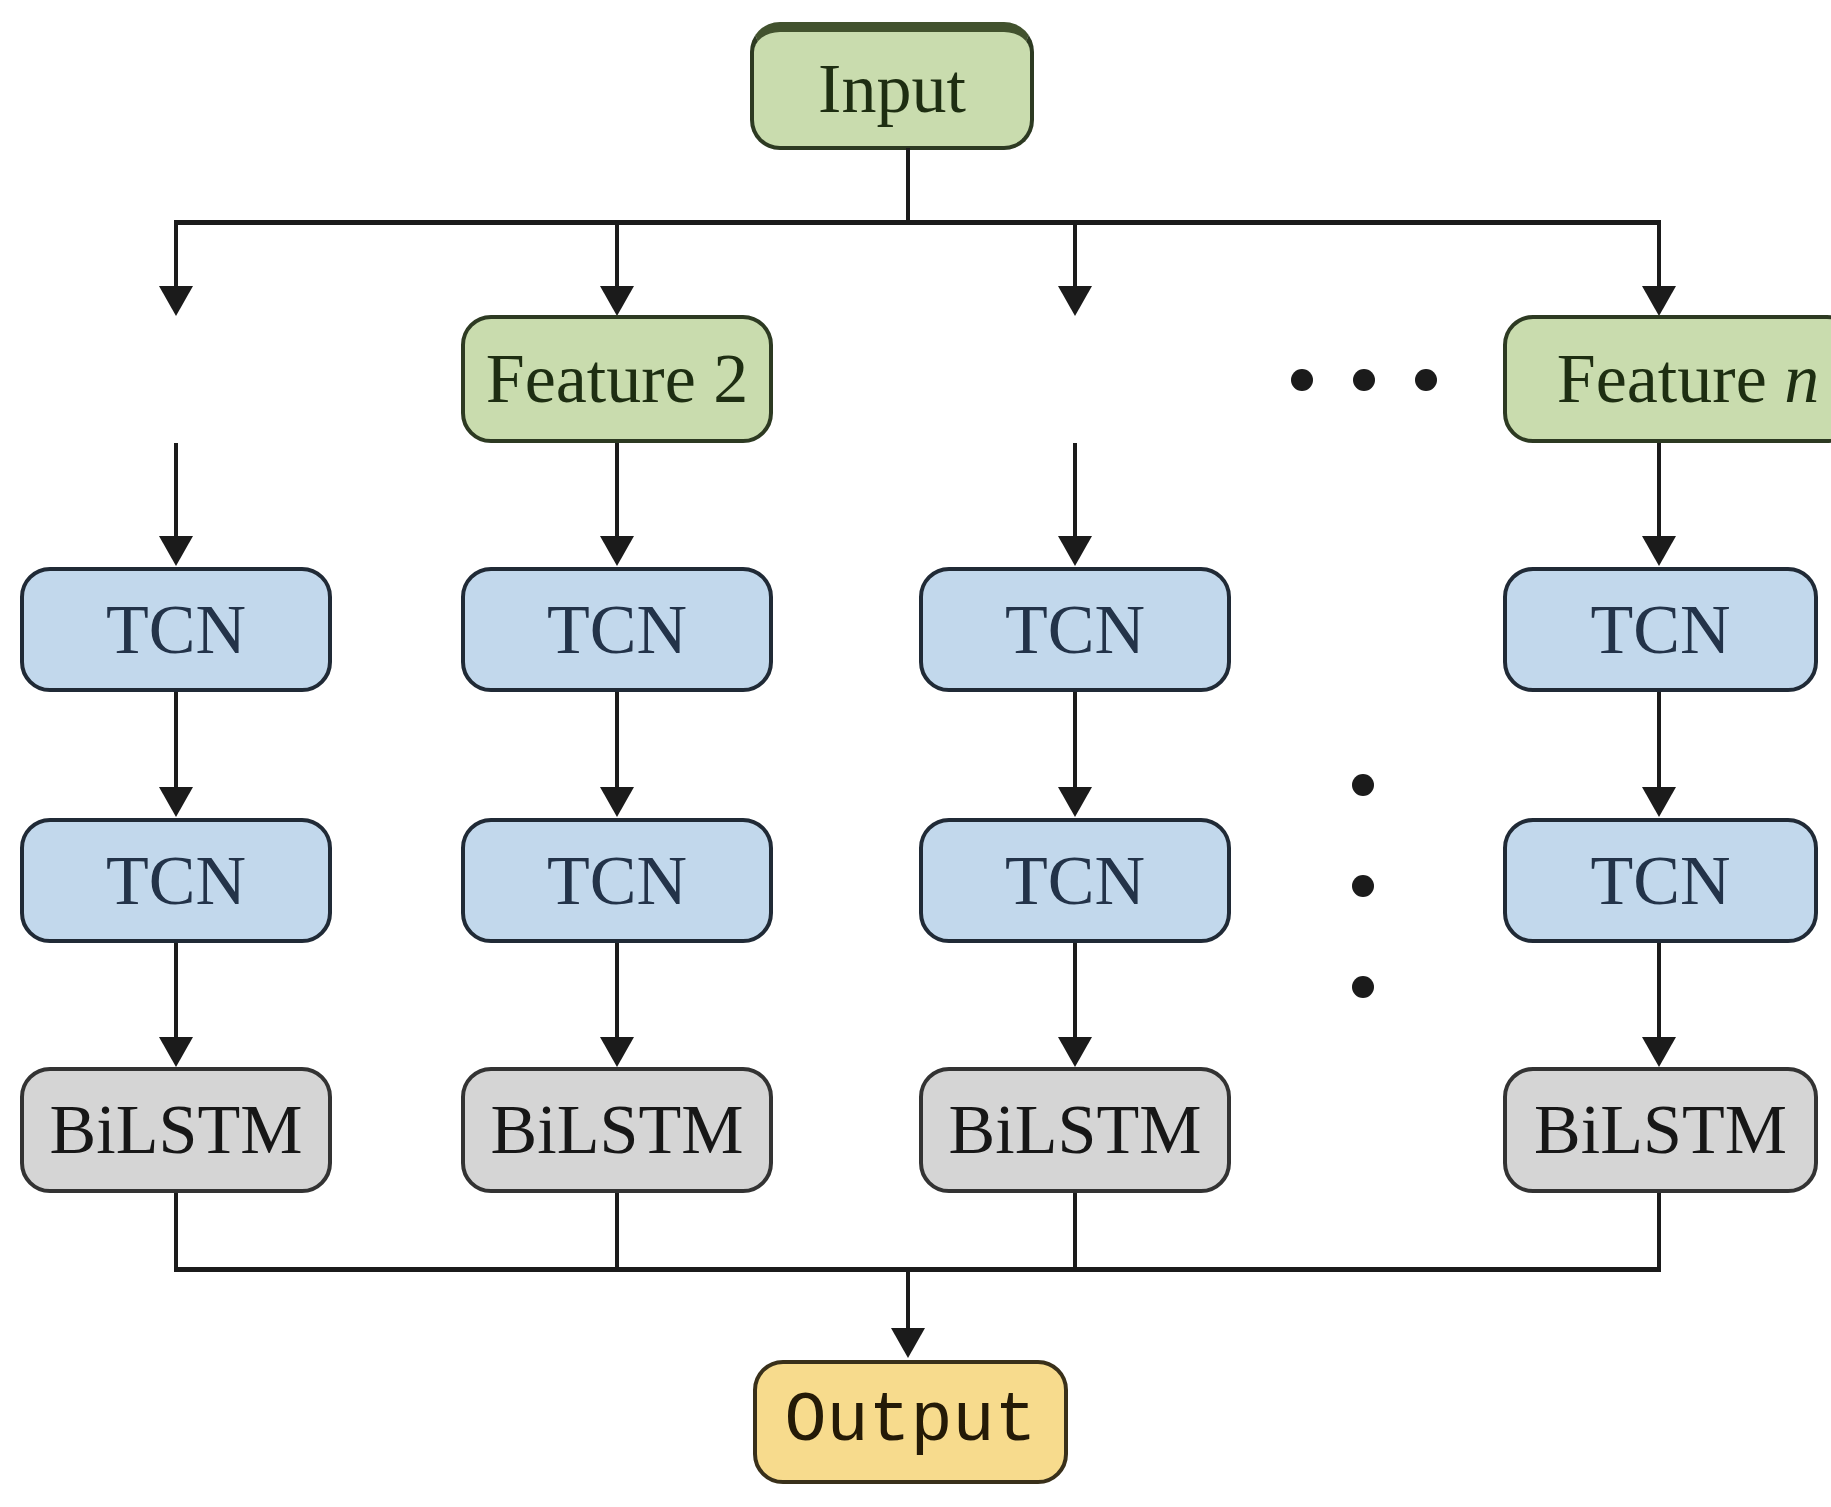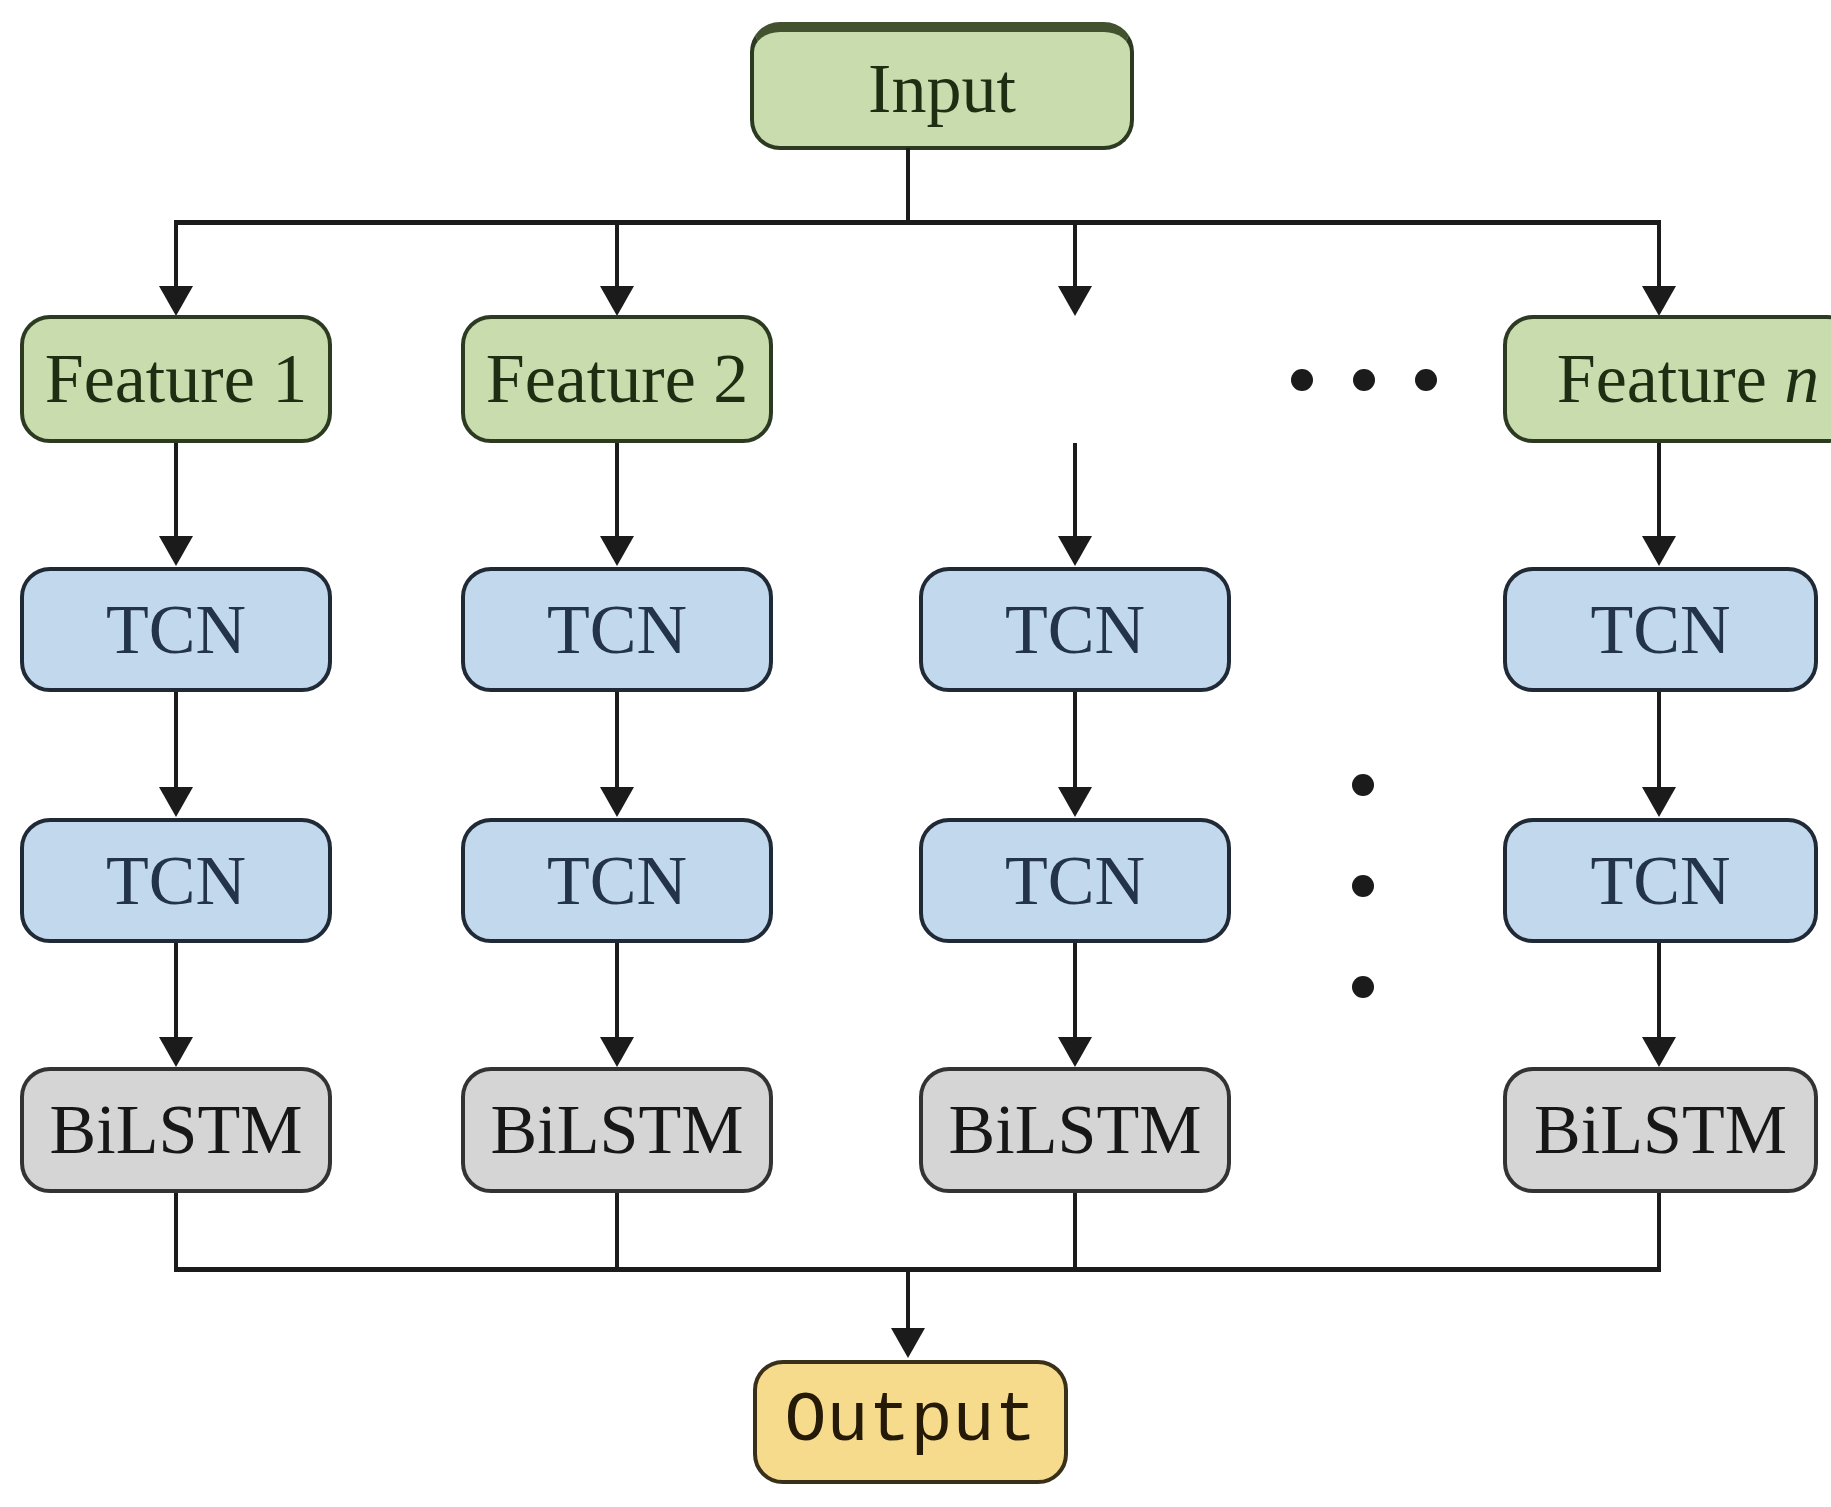--- a/index.html
+++ b/index.html
@@ -86,39 +86,36 @@
     border-radius: 50%;
     background: var(--line, #1b1b1b);
   }
   .italic-var { font-style: italic; }
 </style>
 </head>
 <body>
 
 <div class="stage">
 
-  <div class="node node-input" style="left:750px; top:22px; width:384px; height:128px;">
+  <div class="node node-input" style="left:750px; top:22px; width:284px; height:128px;">
     <span>Input</span>
   </div>
 
   <div class="vline" style="left:906px; top:148px; height:74px;"></div>
   <div class="hline" style="left:174px; top:220px; width:1487px;"></div>
 
   <div class="vline" style="left:174px; top:223px; height:65px;"></div>
   <div class="ahead" style="left:159px; top:286px;"></div>
   <div class="vline" style="left:615px; top:223px; height:65px;"></div>
   <div class="ahead" style="left:600px; top:286px;"></div>
   <div class="vline" style="left:1073px; top:223px; height:65px;"></div>
   <div class="ahead" style="left:1058px; top:286px;"></div>
   <div class="vline" style="left:1657px; top:223px; height:65px;"></div>
   <div class="ahead" style="left:1642px; top:286px;"></div>
 
-  <div class="node node-feature" style="left:20px; top:315px; width:312px; height:128px;">
-    <span>Feature 1</span>
-  </div>
   <div class="node node-feature" style="left:461px; top:315px; width:312px; height:128px;">
     <span>Feature 2</span>
   </div>
   <div class="node node-feature" style="left:1503px; top:315px; width:354px; height:128px;padding-left:16px;">
     <span><span>Feature </span><span class="italic-var">n</span></span>
   </div>
 
   <div class="dots-h" style="left:1291px; top:369px;">
     <span class="dot"></span>
     <span class="dot"></span>

